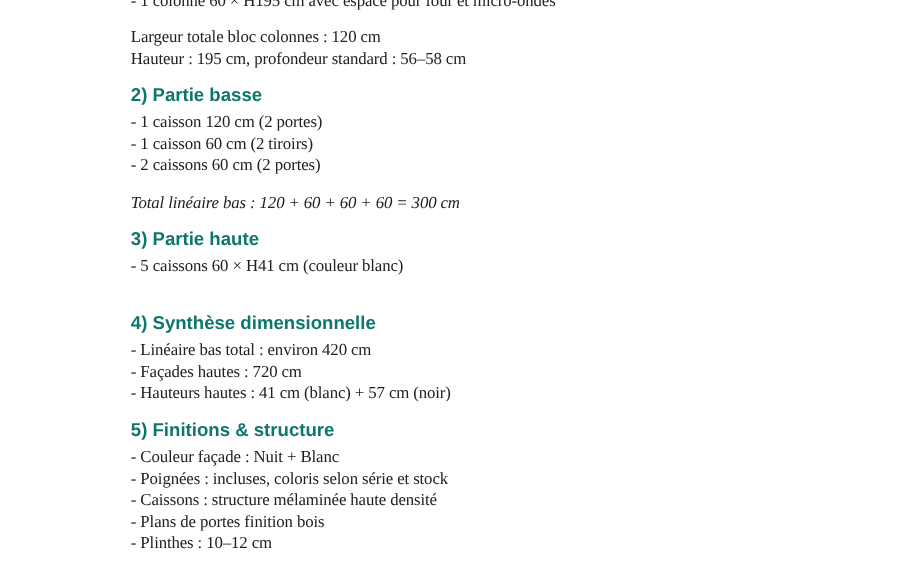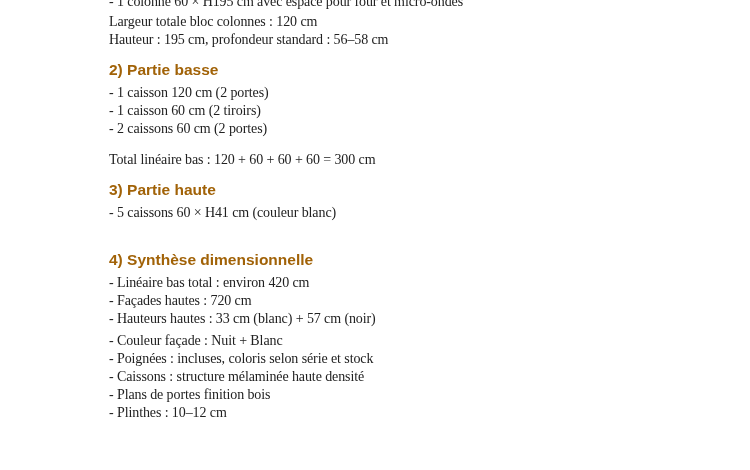--- a/index.html
+++ b/index.html
@@ -29,28 +29,28 @@
     color: #212121;
     letter-spacing: -0.1px;
     white-space: nowrap;
   }
   .heading {
     margin: 0;
     font-family: "Liberation Sans", sans-serif;
     font-weight: bold;
     font-size: 15.5px;
     line-height: 20px;
-    color: #a16207;
+    color: #0f766e;
     letter-spacing: 0;
     white-space: nowrap;
   }
-  .mt-2  { margin-top: 2px; }
+  .mt-2  { margin-top: 12px; }
   .mt-4  { margin-top: 4px; }
   .mt-11 { margin-top: 11px; }
-  .mt-13 { margin-top: 13px; }
+  .mt-13 { margin-top: 13px; font-style: italic; }
   .mt-28 { margin-top: 28px; }
 </style>
 </head>
 <body>
 
 <div class="page">
   <div class="content">
 
     <p class="line">- 1 colonne 60 × H195 cm avec espace pour four et micro-ondes</p>
     <p class="line mt-2">Largeur totale bloc colonnes : 120 cm</p>
@@ -66,24 +66,25 @@
 
     <section>
       <h2 class="heading mt-11">3) Partie haute</h2>
       <p class="line mt-4">- 5 caissons 60 × H41 cm (couleur blanc)</p>
     </section>
 
     <section>
       <h2 class="heading mt-28">4) Synthèse dimensionnelle</h2>
       <p class="line mt-4">- Linéaire bas total : environ 420 cm</p>
       <p class="line">- Façades hautes : 720 cm</p>
-      <p class="line">- Hauteurs hautes : 33 cm (blanc) + 57 cm (noir)</p>
+      <p class="line">- Hauteurs hautes : 41 cm (blanc) + 57 cm (noir)</p>
     </section>
 
     <section>
+      <h2 class="heading mt-11">5) Finitions &amp; structure</h2>
       <p class="line mt-4">- Couleur façade : Nuit + Blanc</p>
       <p class="line">- Poignées : incluses, coloris selon série et stock</p>
       <p class="line">- Caissons : structure mélaminée haute densité</p>
       <p class="line">- Plans de portes finition bois</p>
       <p class="line">- Plinthes : 10–12 cm</p>
     </section>
 
   </div>
 </div>
 

